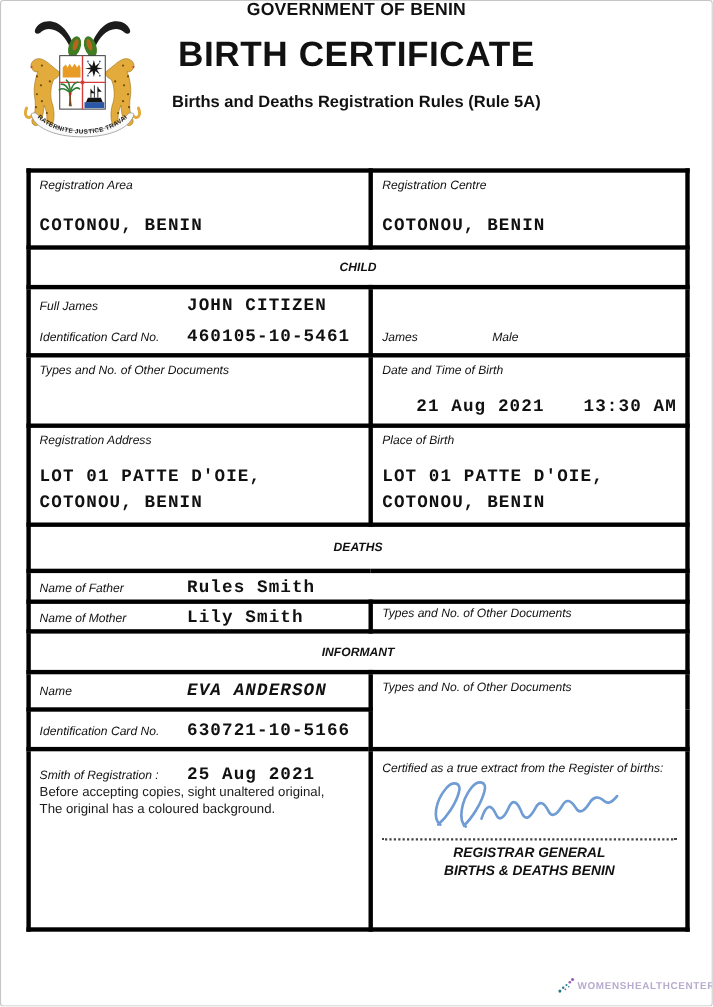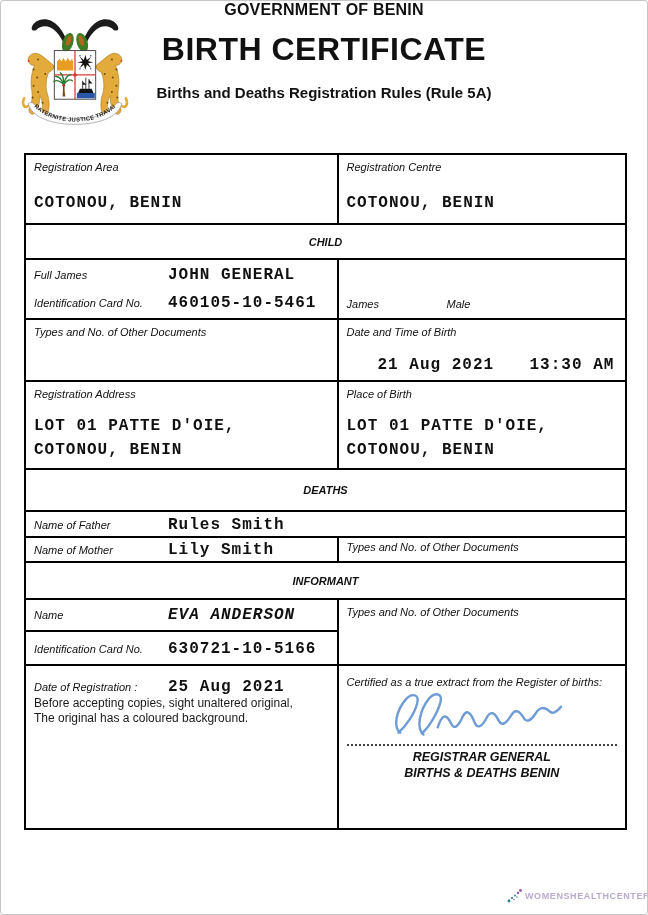--- a/index.html
+++ b/index.html
@@ -13,21 +13,21 @@
   .header-text{position:absolute;left:0;right:0;top:0;text-align:center;}
   .gov{font-size:16px;font-weight:bold;letter-spacing:.2px;}
   .title{margin-top:12px;font-size:32px;font-weight:bold;letter-spacing:.5px;}
   .subtitle{margin-top:16px;font-size:15px;font-weight:bold;}
   
   table.cert{
     position:absolute;left:23px;top:152px;width:603px;
     border-collapse:collapse;table-layout:fixed;border:2px solid #000;
   }
   table.cert td{
-    border:2px solid #000000;padding:6px 8px;vertical-align:top;
+    border:4px solid #000000;padding:6px 8px;vertical-align:top;
     box-sizing:border-box;font-size:11px;overflow:hidden;
   }
   .lbl{font-style:italic;font-size:11px;color:#111;}
   .val{
     font-family:Liberation Mono, monospace;
     font-weight:bold;font-size:16px;letter-spacing:1px;white-space:nowrap;
   }
   .val-italic{font-style:italic;}
   .sec-header{
     text-align:center;font-weight:bold;font-style:italic;font-size:15.5px;
@@ -152,21 +152,21 @@
     </tr>
 
     <tr style="height:35px">
       <td colspan="2" class="sec-header">CHILD</td>
     </tr>
 
     <tr style="height:53px">
       <td>
         <div class="pair">
           <span class="lbl">Full James</span>
-          <span class="val">JOHN GENERAL</span>
+          <span class="val">JOHN CITIZEN</span>
         </div>
         <div class="pair gap10">
           <span class="lbl">Identification Card No.</span>
           <span class="val">460105-10-5461</span>
         </div>
       </td>
       <td class="vbottom">
         <div class="pair">
           <span class="lbl lbl-r">James</span>
           <span class="lbl">Male</span>
@@ -251,21 +251,21 @@
           <span class="lbl">Identification Card No.</span>
           <span class="val">630721-10-5166</span>
         </div>
       </td>
     </tr>
 
     <tr style="height:164px">
       <td>
         <div class="cell-flex">
           <div class="pair" style="margin-top:6px">
-            <span class="lbl">Date of Registration :</span>
+            <span class="lbl">Smith of Registration :</span>
             <span class="val">25 Aug 2021</span>
           </div>
           <div class="spacer"></div>
           <div class="note" style="margin-bottom:4px">
             <div>Before accepting copies, sight unaltered original,</div>
             <div>The original has a coloured background.</div>
           </div>
         </div>
       </td>
       <td>

